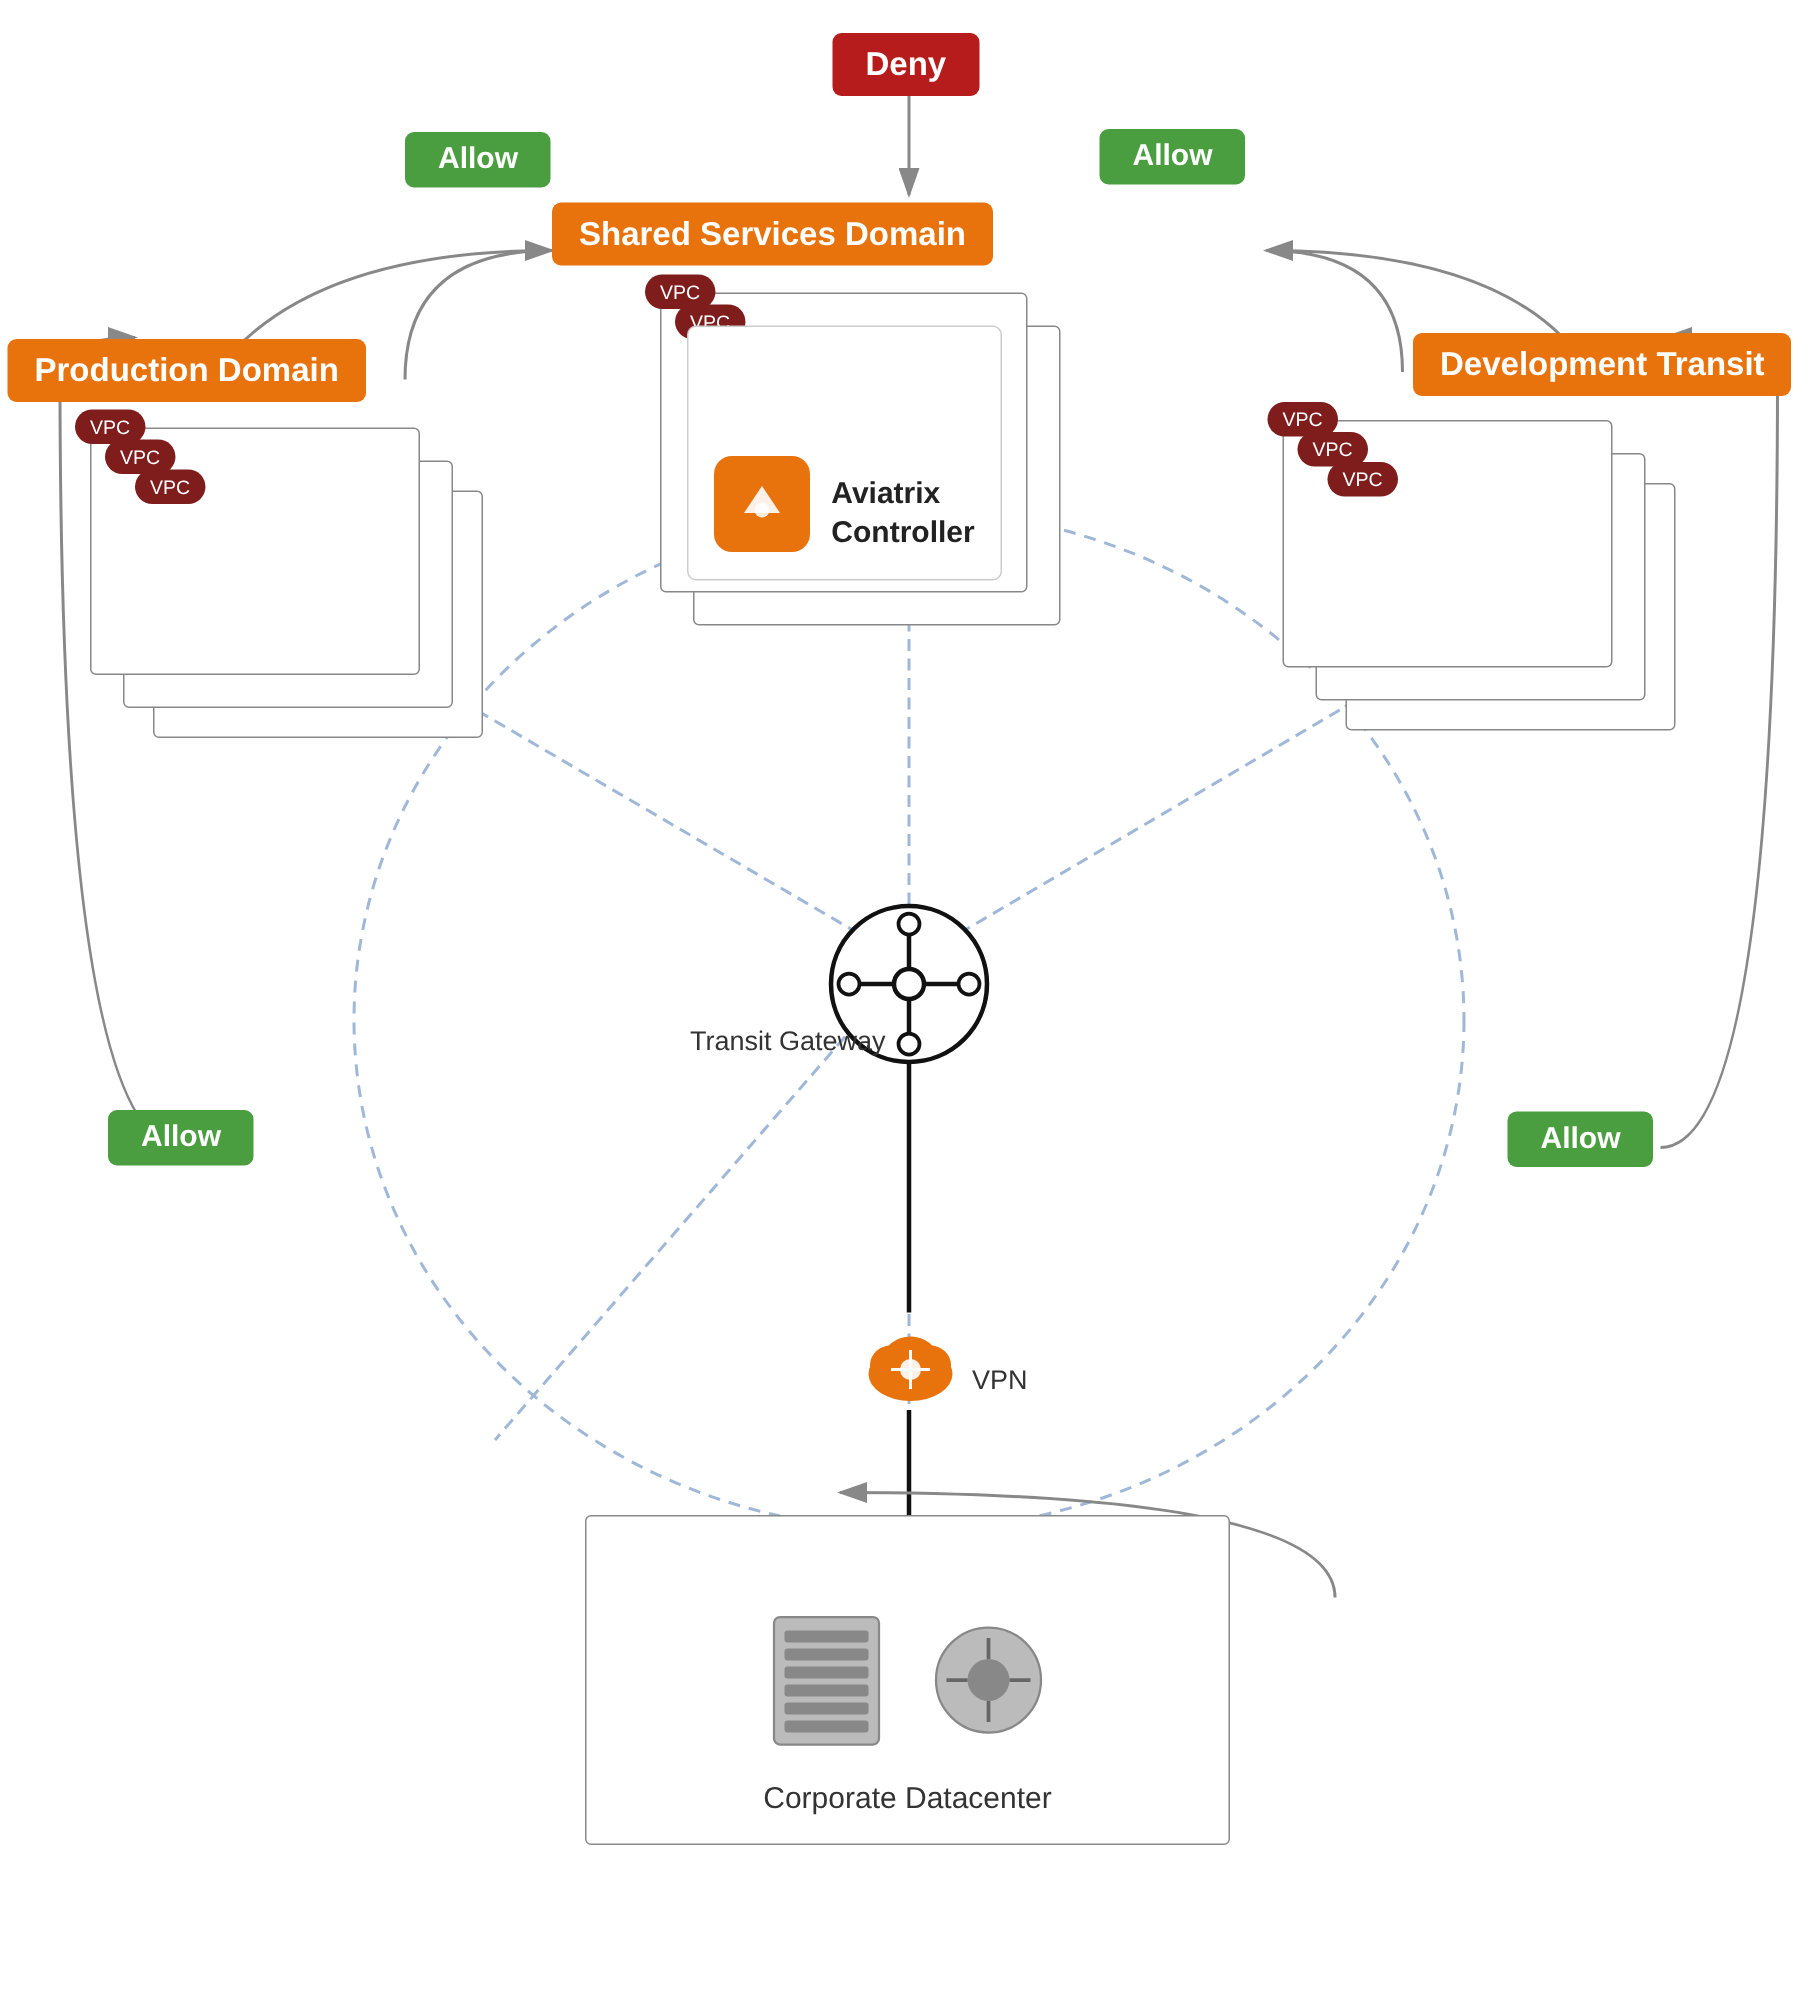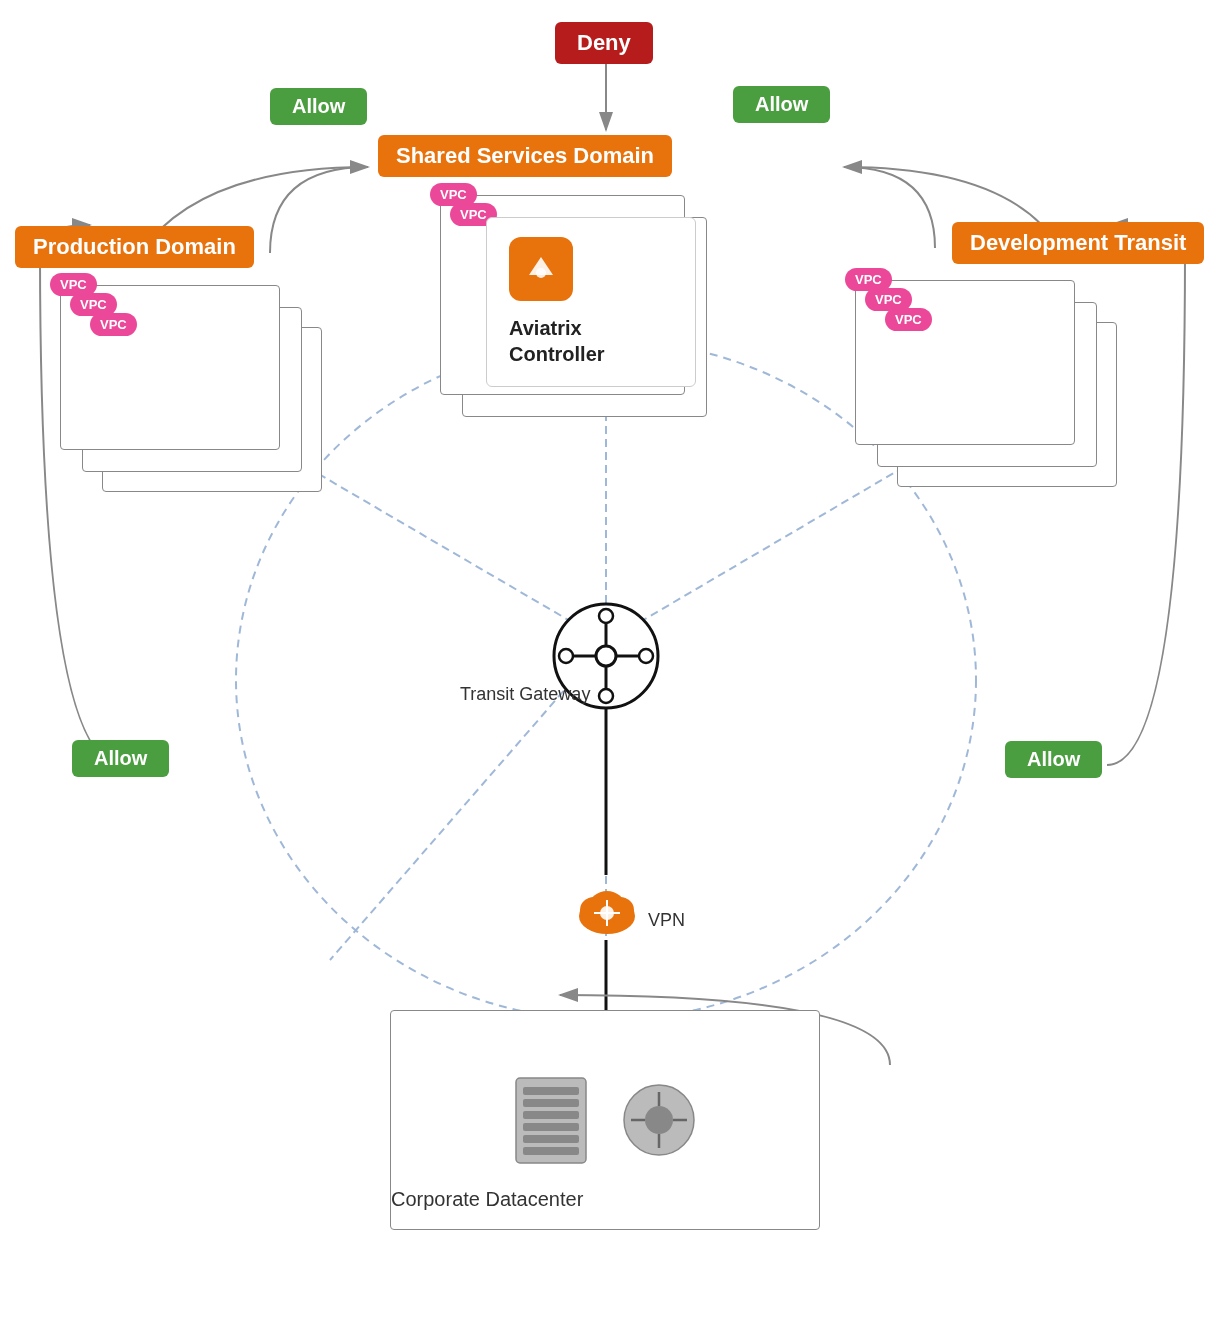--- a/index.html
+++ b/index.html
@@ -19,21 +19,20 @@
     .domain-label {
       position: absolute;
       background: #e8720c;
       color: #fff;
       font-size: 22px;
       font-weight: bold;
       padding: 8px 18px;
       border-radius: 6px;
       white-space: nowrap;
       z-index: 10;
-      margin-left: 10px;
     }
     .allow-badge {
       position: absolute;
       background: #4a9e3f;
       color: #fff;
       font-size: 20px;
       font-weight: bold;
       padding: 7px 22px;
       border-radius: 6px;
       white-space: nowrap;
@@ -55,24 +54,24 @@
       z-index: 5;
     }
     .vpc-card {
       position: absolute;
       background: #fff;
       border: 1.5px solid #888;
       border-radius: 4px;
     }
     .vpc-cloud {
       position: absolute;
-      background: #ec4899;
+      background: #7f1d1d;
       color: #fff;
       font-size: 11px;
-      font-weight: bold;
+      font-weight: normal;
       padding: 3px 7px;
       border-radius: 12px 12px 12px 2px;
       z-index: 6;
     }
     .transit-gateway {
       position: absolute;
       z-index: 10;
     }
     .vpn-icon {
       position: absolute;
@@ -85,26 +84,25 @@
       border-radius: 4px;
       z-index: 10;
     }
     .aviatrix-box {
       position: absolute;
       background: #fff;
       border: 1.5px solid #ccc;
       border-radius: 6px;
       z-index: 8;
       display: flex;
-      align-items: flex-start;
+      align-items: flex-end;
       justify-content: center;
-      flex-direction: column;
+      flex-direction: row;
       gap: 14px;
       padding: 18px 22px;
-      margin-left: 28px;
     }
     .aviatrix-icon {
       background: #e8720c;
       border-radius: 12px;
       width: 64px;
       height: 64px;
       display: flex;
       align-items: center;
       justify-content: center;
       flex-shrink: 0;
@@ -296,16 +294,16 @@
     </svg>
 
     <svg width="80" height="80" viewBox="0 0 80 80">
       <circle cx="40" cy="40" r="35" fill="#bbb" stroke="#888" stroke-width="1.5"></circle>
       <circle cx="40" cy="40" r="14" fill="#888"></circle>
       <line x1="40" y1="12" x2="40" y2="26" stroke="#666" stroke-width="2.5"></line>
       <line x1="40" y1="54" x2="40" y2="68" stroke="#666" stroke-width="2.5"></line>
       <line x1="12" y1="40" x2="26" y2="40" stroke="#666" stroke-width="2.5"></line>
       <line x1="54" y1="40" x2="68" y2="40" stroke="#666" stroke-width="2.5"></line>
     </svg>
-    <div style="position:absolute; bottom:18px; left:0; width:100%; text-align:left; font-size:20px; font-weight:500; color:#333;margin-top:26px;">Corporate Datacenter</div>
+    <div style="position:absolute; bottom:18px; left:0; width:100%; text-align:center; font-size:20px; font-weight:500; color:#333;margin-top:26px;">Corporate Datacenter</div>
   </div>
 
 </div>
 
 </body></html>

